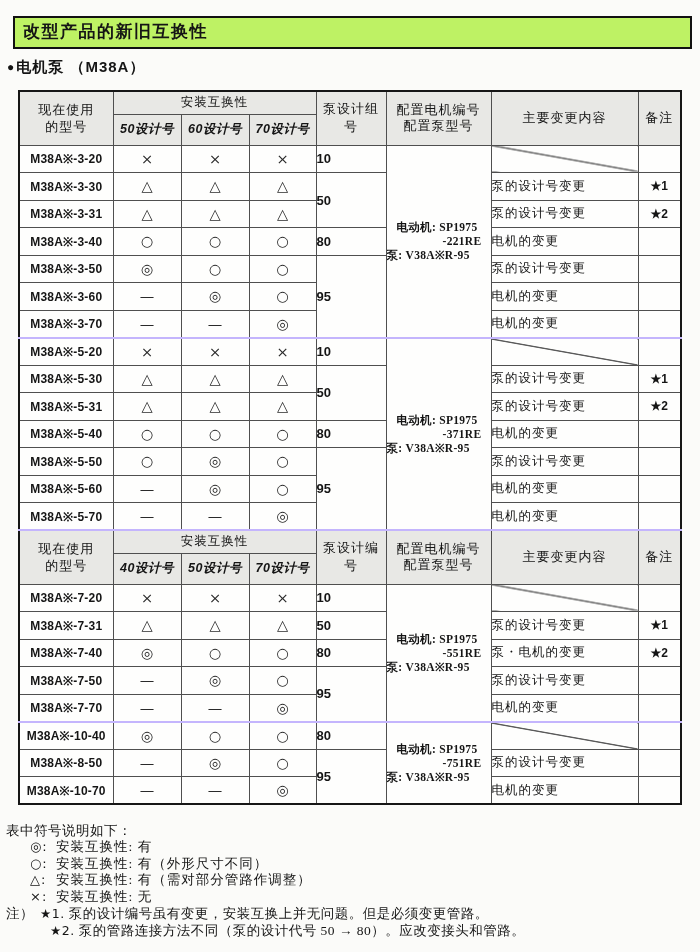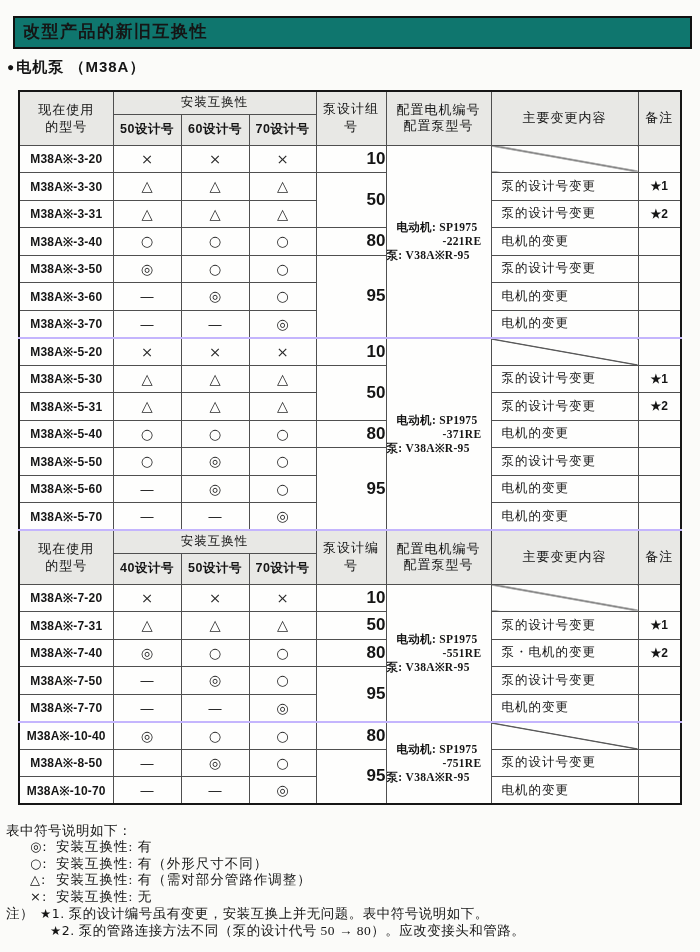--- a/index.html
+++ b/index.html
@@ -9,21 +9,21 @@
     background: #fbfbf9;
     color: #151515;
     font-family: "Liberation Serif", serif;
     overflow: hidden;
   }
   
   .title-box {
     margin: 16px 8px 0 13px;
     border: 2px solid #111;
     padding: 2px 8px 4px;
-    background: #0f766e;
+    background: #bef264;
   }
   .title-box h1 {
     font-family: "Liberation Sans", sans-serif;
     font-size: 17px; font-weight: bold; letter-spacing: 1.5px;
   }
   .subtitle {
     margin: 9px 0 0 7px;
     font-family: "Liberation Sans", sans-serif;
     font-size: 15px; font-weight: bold; letter-spacing: 1px;
   }
@@ -42,39 +42,39 @@
   tr.data-row { height: 27.5px; }
   .thick-top > th, .thick-top > td { border-top: 2px solid #c4b5fd; }
 
   th {
     background: #e8e8e5; font-weight: normal;
     font-size: 13px; text-align: center; letter-spacing: 1px;
   }
   .th-model div { line-height: 17px; }
   .th-motor div { line-height: 16px; }
   .th-design { font-weight: bold; font-size: 12.5px; letter-spacing: 0.5px;
-    font-family: "Liberation Sans", sans-serif; }
+    font-family: "Liberation Sans", sans-serif; font-style: italic; }
   .th-design, .th-compat { font-size: 12.5px; }
 
   .td-model {
     font-family: "Liberation Sans", sans-serif;
     font-size: 12px; font-weight: 600; text-align: center; letter-spacing: 0.2px;
   }
   .td-sym  { text-align: center; font-size: 14.5px; color: #2a2a2a;
     font-family: "DejaVu Sans", sans-serif; }
   .td-group {
-    text-align: right; font-weight: bold; font-size: 17px;
+    text-align: left; font-weight: bold; font-size: 13px;
     font-family: "Liberation Sans", sans-serif;
   }
   .td-motor { font-size: 11.5px; font-weight: 600; letter-spacing: 0.3px; }
   .motor-line { line-height: 14px; white-space: nowrap; }
   .motor-line-0 { padding-left: 10px; }
   .motor-line-1 { padding-left: 56px; }
   .motor-line-2 { }
-  .td-change { font-size: 12.5px; padding-left: 10px; letter-spacing: 1px; }
+  .td-change { font-size: 12.5px; padding-left: 0; letter-spacing: 1px; }
   .td-change.diag {
     background: linear-gradient(to top right,
       transparent calc(50% - 1.1px), #5b5b5b calc(50% - 0.3px),
       #5b5b5b calc(50% + 0.3px), transparent calc(50% + 1.1px));
   }
   .td-remark {
     text-align: center; font-weight: bold; font-size: 12px;
     font-family: "Liberation Sans", sans-serif;
   }
 
@@ -367,19 +367,19 @@
 <div class="legend">
   <div class="legend-title">表中符号说明如下：</div>
 <div class="legend-item"><span class="legend-sym">◎:</span><span>安装互换性: 有</span></div>
     <div class="legend-item"><span class="legend-sym">○:</span><span>安装互换性: 有（外形尺寸不同）</span></div>
     <div class="legend-item"><span class="legend-sym">△:</span><span>安装互换性: 有（需对部分管路作调整）</span></div>
     <div class="legend-item"><span class="legend-sym">×:</span><span>安装互换性: 无</span></div>
   </div>
 
 <div class="notes">
   <div class="note-line">
-    <span>注）</span><span class="note-label">★1.</span><span>泵的设计编号虽有变更，安装互换上并无问题。表中符号说明如下。</span>
+    <span>注）</span><span class="note-label">★1.</span><span>泵的设计编号虽有变更，安装互换上并无问题。但是必须变更管路。</span>
   </div>
   <div class="note-line">
     <span class="note-label second">★2.</span><span>泵的管路连接方法不同（泵的设计代号 50 → 80）。应改变接头和管路。</span>
   </div>
 
 </div>
 
 </body></html>

